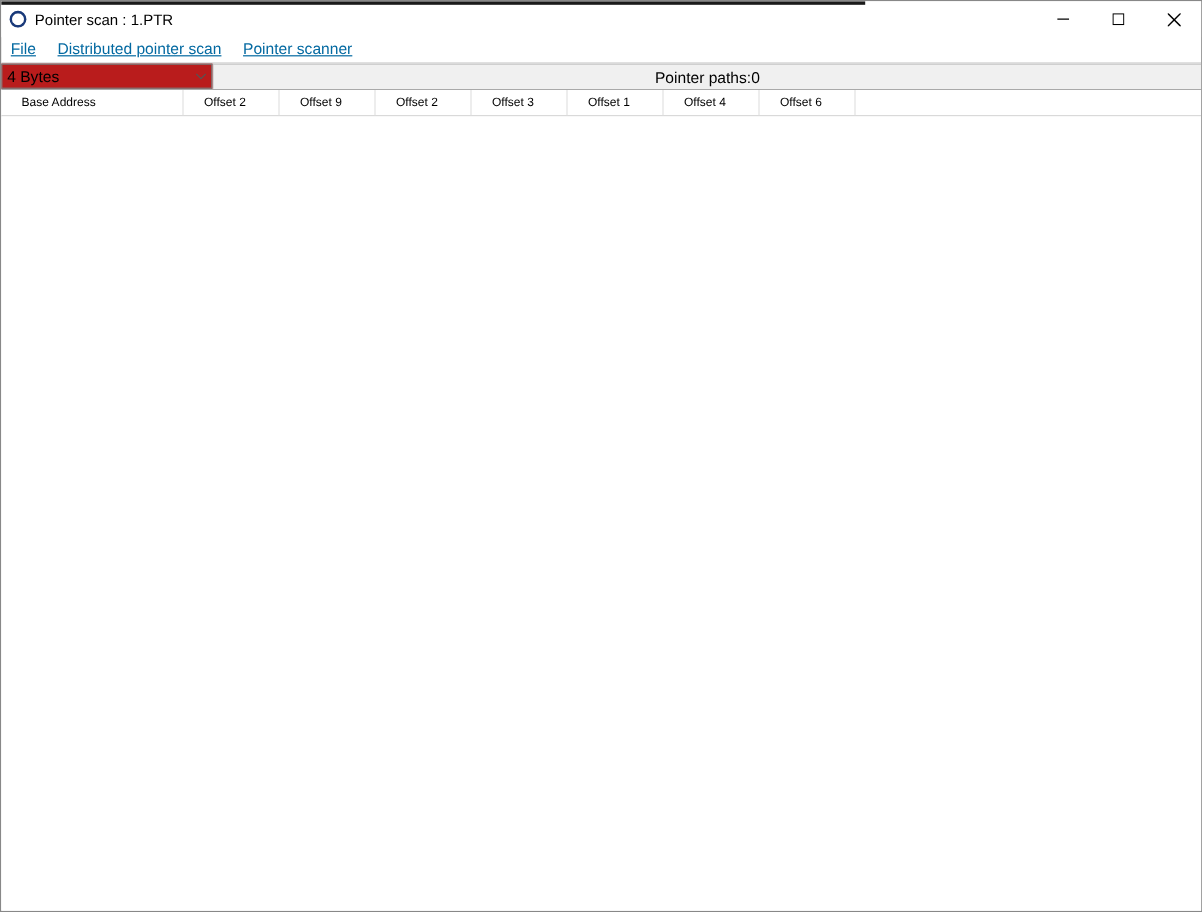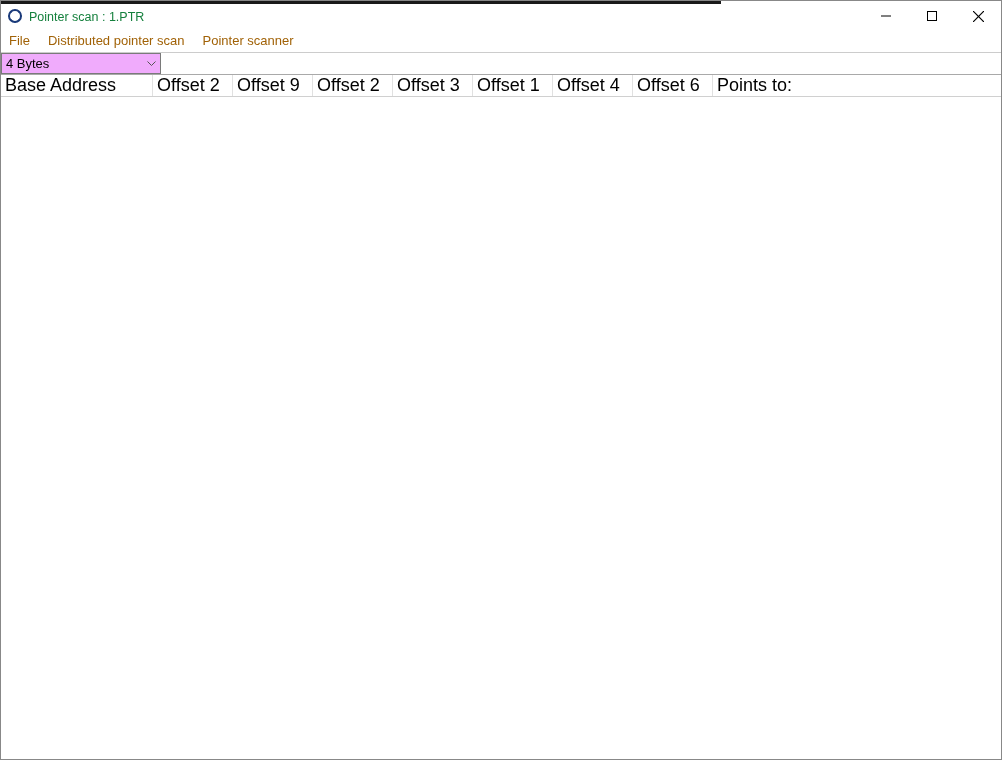--- a/index.html
+++ b/index.html
@@ -28,21 +28,21 @@
     }
     .titlebar .app-icon {
       width: 16px;
       height: 16px;
       margin-right: 6px;
       flex: 0 0 auto;
     }
     .titlebar .title-text {
       flex: 1 1 auto;
       font-size: 12.5px;
-      color: #15803d;
+      color: #000000;
       padding-top: 1px;
     }
     .win-controls {
       display: flex;
       height: 100%;
     }
     .win-btn {
       width: 46px;
       height: 30px;
       display: flex;
@@ -57,39 +57,40 @@
     .menubar {
       display: flex;
       align-items: center;
       height: 22px;
       padding: 0 4px 2px 6px;
       gap: 14px;
       border-bottom: 1px solid #ccc;
     }
     .menubar .menu-item {
       font-size: 13px;
-      color: #a16207;
+      color: #0369a1;
       cursor: default;
       padding: 1px 2px;
+      text-decoration: underline;
     }
     
     .toolbar {
       display: flex;
       align-items: stretch;
       height: 22px;
       border-bottom: 1px solid #a9a9a9;
     }
     .combo {
       display: flex;
       align-items: center;
-      width: 160px;
+      width: 176px;
       border: 1px solid #7a7a7a;
       border-top: 1px solid #7a7a7a;
       border-left: 1px solid #7a7a7a;
-      background: #f0abfc;
+      background: #b91c1c;
       position: relative;
       cursor: default;
     }
     .combo .combo-value {
       flex: 1 1 auto;
       padding: 2px 6px 2px 4px;
       font-size: 13px;
     }
     .combo .combo-arrow {
       width: 18px;
@@ -112,22 +113,22 @@
     
     .table-header {
       display: flex;
       height: 22px;
       border-bottom: 1px solid #d0d0d0;
       background: #ffffff;
     }
     .th {
       display: flex;
       align-items: center;
-      padding-left: 4px;
-      font-size: 18px;
+      padding-left: 17px;
+      font-size: 10px;
       color: #000;
       border-right: 1px solid #e1e1e1;
       cursor: default;
       white-space: nowrap;
       text-align: right;
     }
     .th.col-base { width: 152px; }
     .th.col-off  { width: 80px; }
     .th.col-pts  { flex: 1 1 auto; border-right: none; }
     
@@ -186,27 +187,27 @@
 
 <div class="toolbar">
   <div class="combo">
     <span class="combo-value">4 Bytes</span>
     <span class="combo-arrow">
       <svg width="9" height="6" viewBox="0 0 9 6">
         <path d="M0.5 0.5 L4.5 4.5 L8.5 0.5" fill="none" stroke="#555" stroke-width="1"></path>
       </svg>
     </span>
   </div>
+  <div class="statusbar">Pointer paths:0</div>
 </div>
 
 <div class="table-header">
   <div class="th col-base">Base Address</div>
   <div class="th col-off">Offset 2</div>
   <div class="th col-off">Offset 9</div>
   <div class="th col-off">Offset 2</div>
   <div class="th col-off">Offset 3</div>
   <div class="th col-off">Offset 1</div>
   <div class="th col-off">Offset 4</div>
   <div class="th col-off">Offset 6</div>
-  <div class="th col-pts">Points to:</div>
 </div>
 
 <div class="content"></div>
 
 </body></html>

